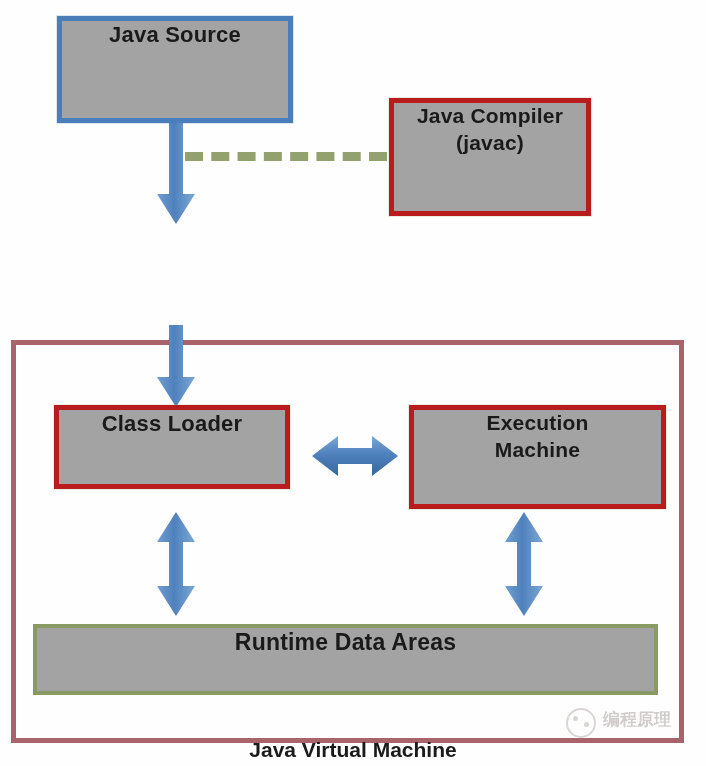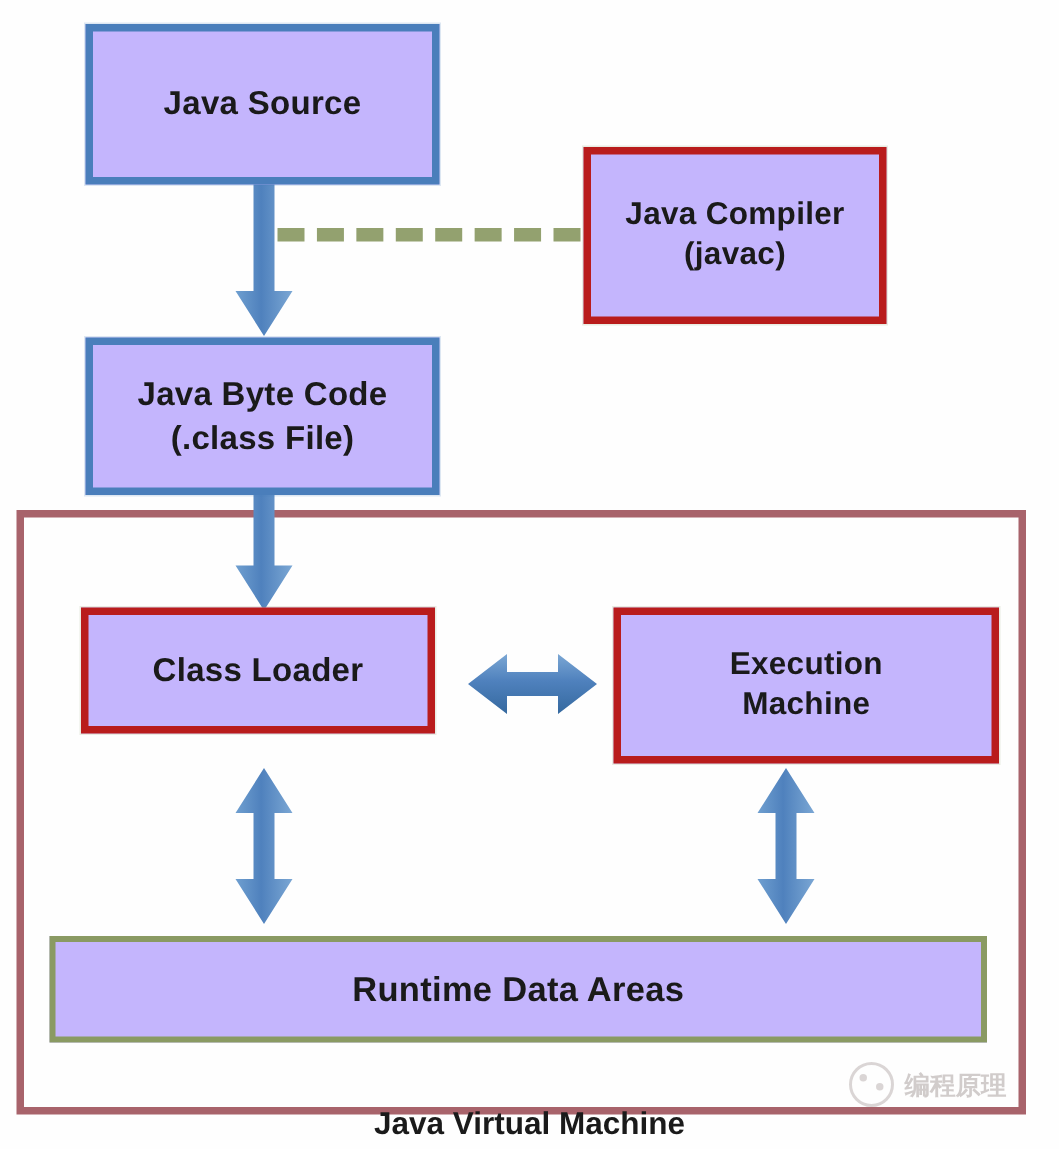--- a/index.html
+++ b/index.html
@@ -15,23 +15,23 @@
     width: 706px;
     height: 766px;
     background: #fefefe;
     overflow: hidden;
   }
 
   
   .node {
     position: absolute;
     box-sizing: border-box;
-    background: #c4b5fd;
+    background: #a3a3a3;
     display: flex;
-    align-items: center;
+    align-items: flex-start;
     justify-content: center;
     text-align: center;
     color: #1a1a1a;
     font-weight: bold;
     letter-spacing: .2px;
     line-height: 1.28;
     z-index: 5;
   }
   .node .lbl { display: block; }
 
@@ -72,21 +72,21 @@
     position: absolute;
     z-index: 2;
     border-top: 9px dashed #8a9a63;
     opacity: .92;
   }
 
   
   #watermark {
     position: absolute;
     display: flex;
-    align-items: center;
+    align-items: flex-start;
     gap: 7px;
     opacity: .30;
     z-index: 8;
     filter: blur(.3px);
   }
   #watermark .wm-logo {
     width: 26px; height: 26px;
     border-radius: 50%;
     border: 2px solid #8a7a78;
     position: relative;
@@ -189,26 +189,20 @@
     </div>
   </div>
 
   <div class="node node-green" style="left:389px; top:98px; width:202px; height:118px; font-size:21px;">
     <div>
       <span class="lbl">Java Compiler</span>
       <span class="lbl">(javac)</span>
     </div>
   </div>
 
-  <div class="node node-blue" style="left:57px; top:225px; width:236px; height:105px; font-size:22px;">
-    <div>
-      <span class="lbl">Java Byte Code</span>
-      <span class="lbl">(.class File)</span>
-    </div>
-  </div>
 
   <div class="node node-green" style="left:54px; top:405px; width:236px; height:84px; font-size:22px;">
     <div>
       <span class="lbl">Class Loader</span>
     </div>
   </div>
 
   <div class="node node-green" style="left:409px; top:405px; width:257px; height:104px; font-size:21px;">
     <div>
       <span class="lbl">Execution</span>

